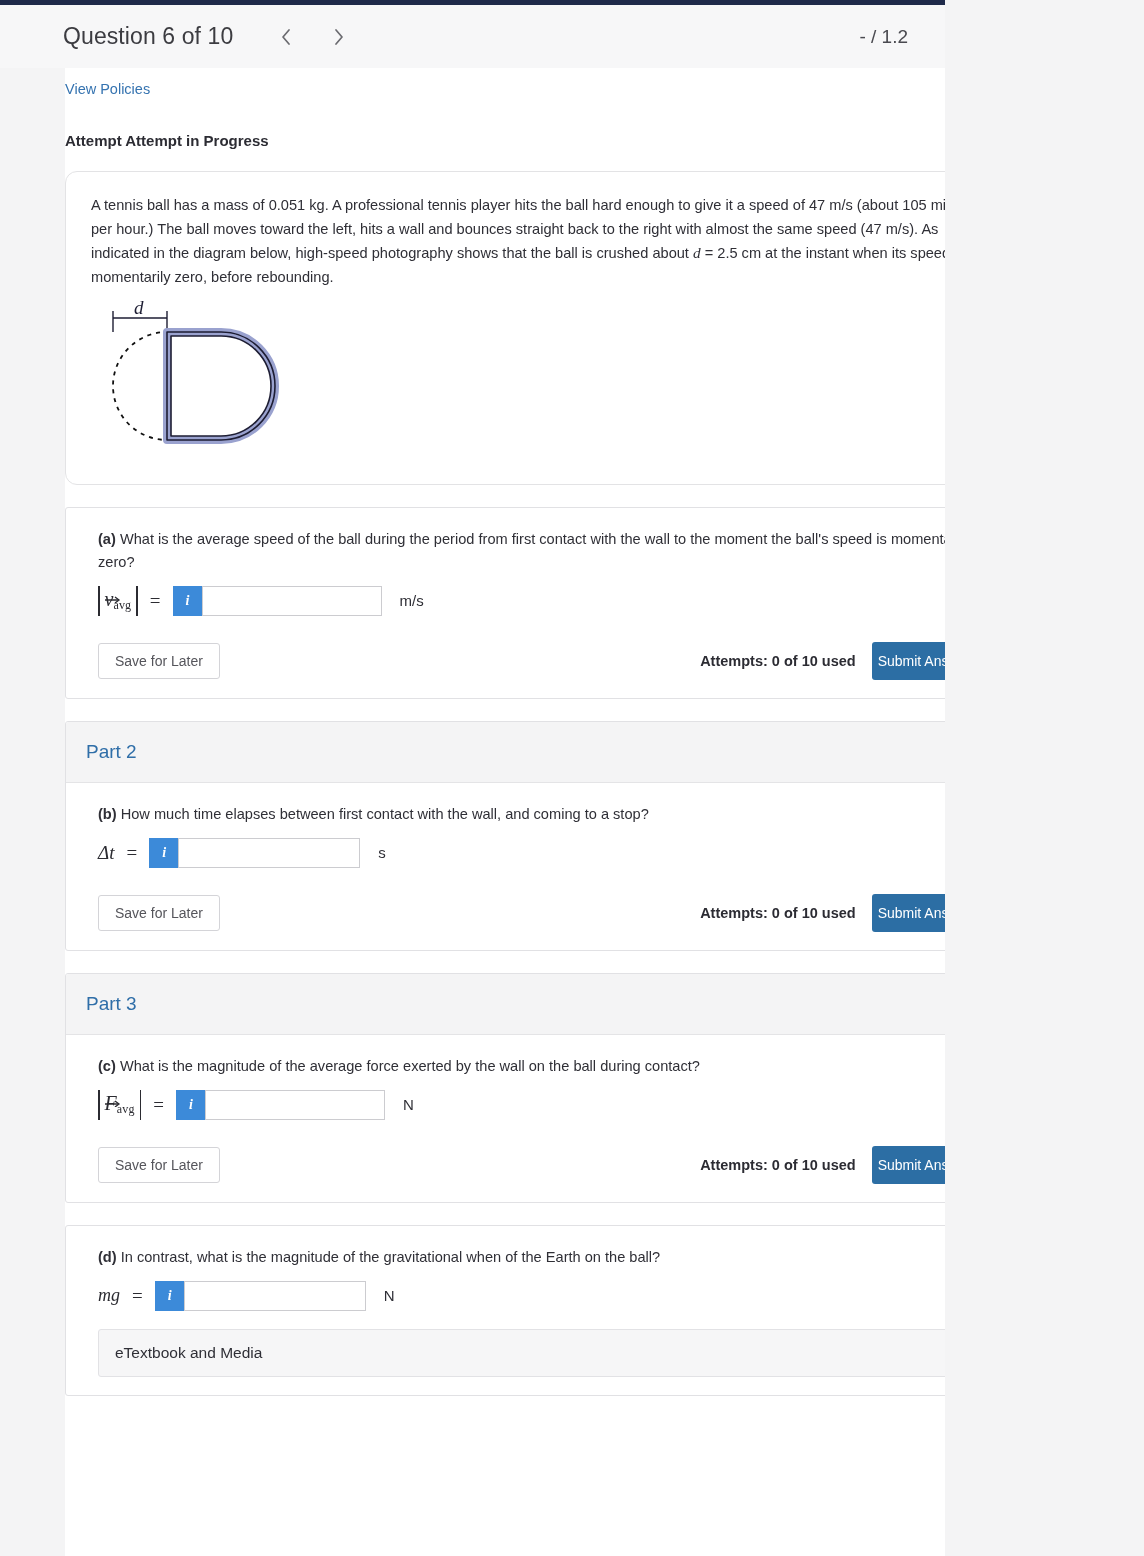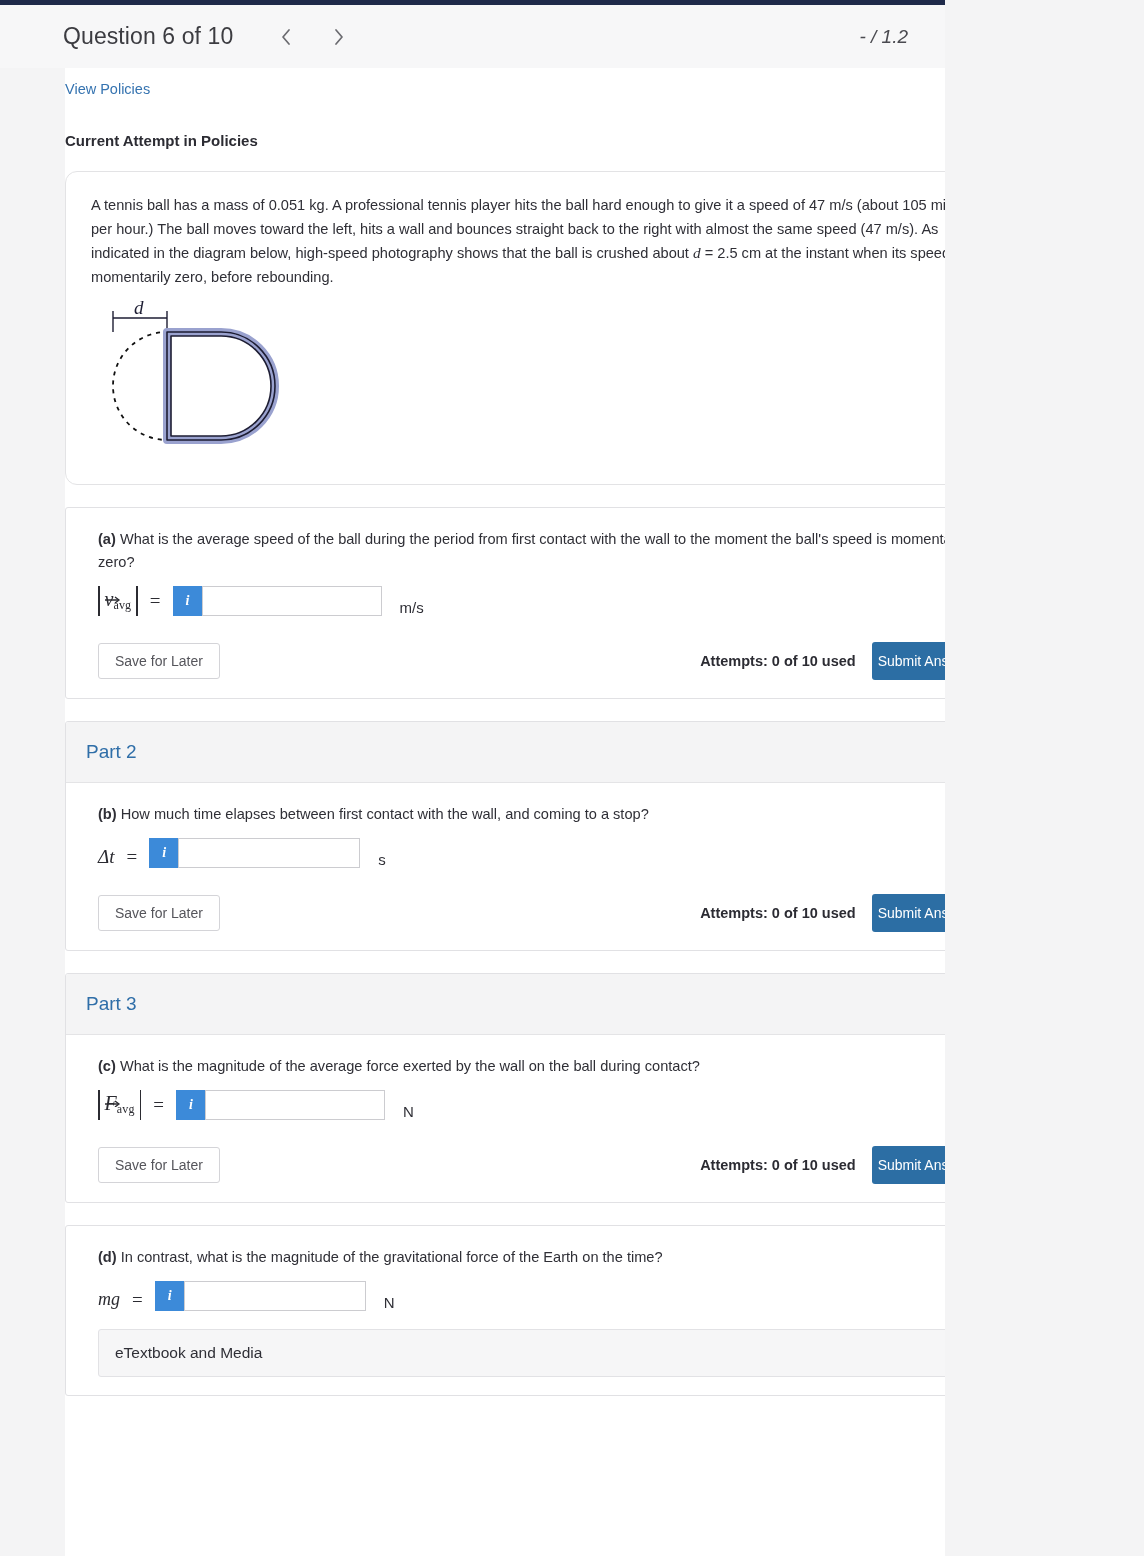--- a/index.html
+++ b/index.html
@@ -47,21 +47,20 @@
   .navbtn svg { display: block; }
   .hdr-right {
     margin-left: auto;
     display: flex; align-items: center;
     margin-right: 120px;
   }
   .score {
     font-size: 19px; color: #4a4a50;
     margin-right: 28px;
     white-space: nowrap;
-    font-style: italic;
   }
   .icon-btn {
     width: 30px; height: 30px;
     display: flex; align-items: center; justify-content: center;
     cursor: pointer; color: #55555b;
     margin-left: 6px;
   }
   .icon-btn.dots { margin-left: 22px; }
 
   
@@ -129,21 +128,21 @@
   .part-body { padding: 20px 20px 18px 32px; }
   .prompt {
     font-size: 14.6px;
     line-height: 1.58;
     color: #2f2f36;
     max-width: 880px;
   }
   .prompt b { font-weight: bold; }
 
   .answer-row {
-    display: flex; align-items: flex-end;
+    display: flex; align-items: center;
     margin-top: 12px;
   }
   .varlabel {
     font-family: "Liberation Serif", serif;
     font-size: 19px;
     color: #2b2b31;
     display: flex; align-items: center;
     white-space: nowrap;
   }
   .bars { display: inline-flex; align-items: center; }
@@ -279,21 +278,21 @@
         </span>
       </div>
     </div>
   </div>
 
   <div class="content">
 
     <div style="padding:0 28px 0 0;">
       <div class="view-policies">View Policies</div>
 
-      <div class="attempt-title">Current Attempt in Policies</div>
+      <div class="attempt-title">Attempt Attempt in Progress</div>
 
       
       <div class="qcard">
         <div class="qtext">
           <span>A tennis ball has a mass of 0.051 kg. A professional tennis player hits the ball hard enough to give it a speed of 47 m/s (about 105 miles per hour.) The ball moves toward the left, hits a wall and bounces straight back to the right with almost the same speed (47 m/s). As indicated in the diagram below, high-speed photography shows that the ball is crushed about </span><span class="ital">d</span><span> = 2.5 cm at the instant when its speed is momentarily zero, before rebounding.</span>
         </div>
 
         <div class="diagram">
           <svg width="240" height="150" viewBox="0 0 240 150">
 
@@ -415,21 +414,21 @@
             <span class="attempts">Attempts: 0 of 10 used</span>
             <button class="submit-btn">Submit Answer</button>
           </div>
         </div>
       </div>
 
       
       <div class="part">
         <div class="part-body">
           <div class="prompt">
-            <b>(d)</b><span> In contrast, what is the magnitude of the gravitational force of the Earth on the time?</span>
+            <b>(d)</b><span> In contrast, what is the magnitude of the gravitational when of the Earth on the ball?</span>
           </div>
           <div class="answer-row">
             <span class="varlabel">
               <span class="mg">mg</span>
               <span class="eq">=</span>
             </span>
             <span class="input-group">
               <span class="ibtn">i</span>
               <input class="ans-input wide" type="text" value="" style="">
             </span>

